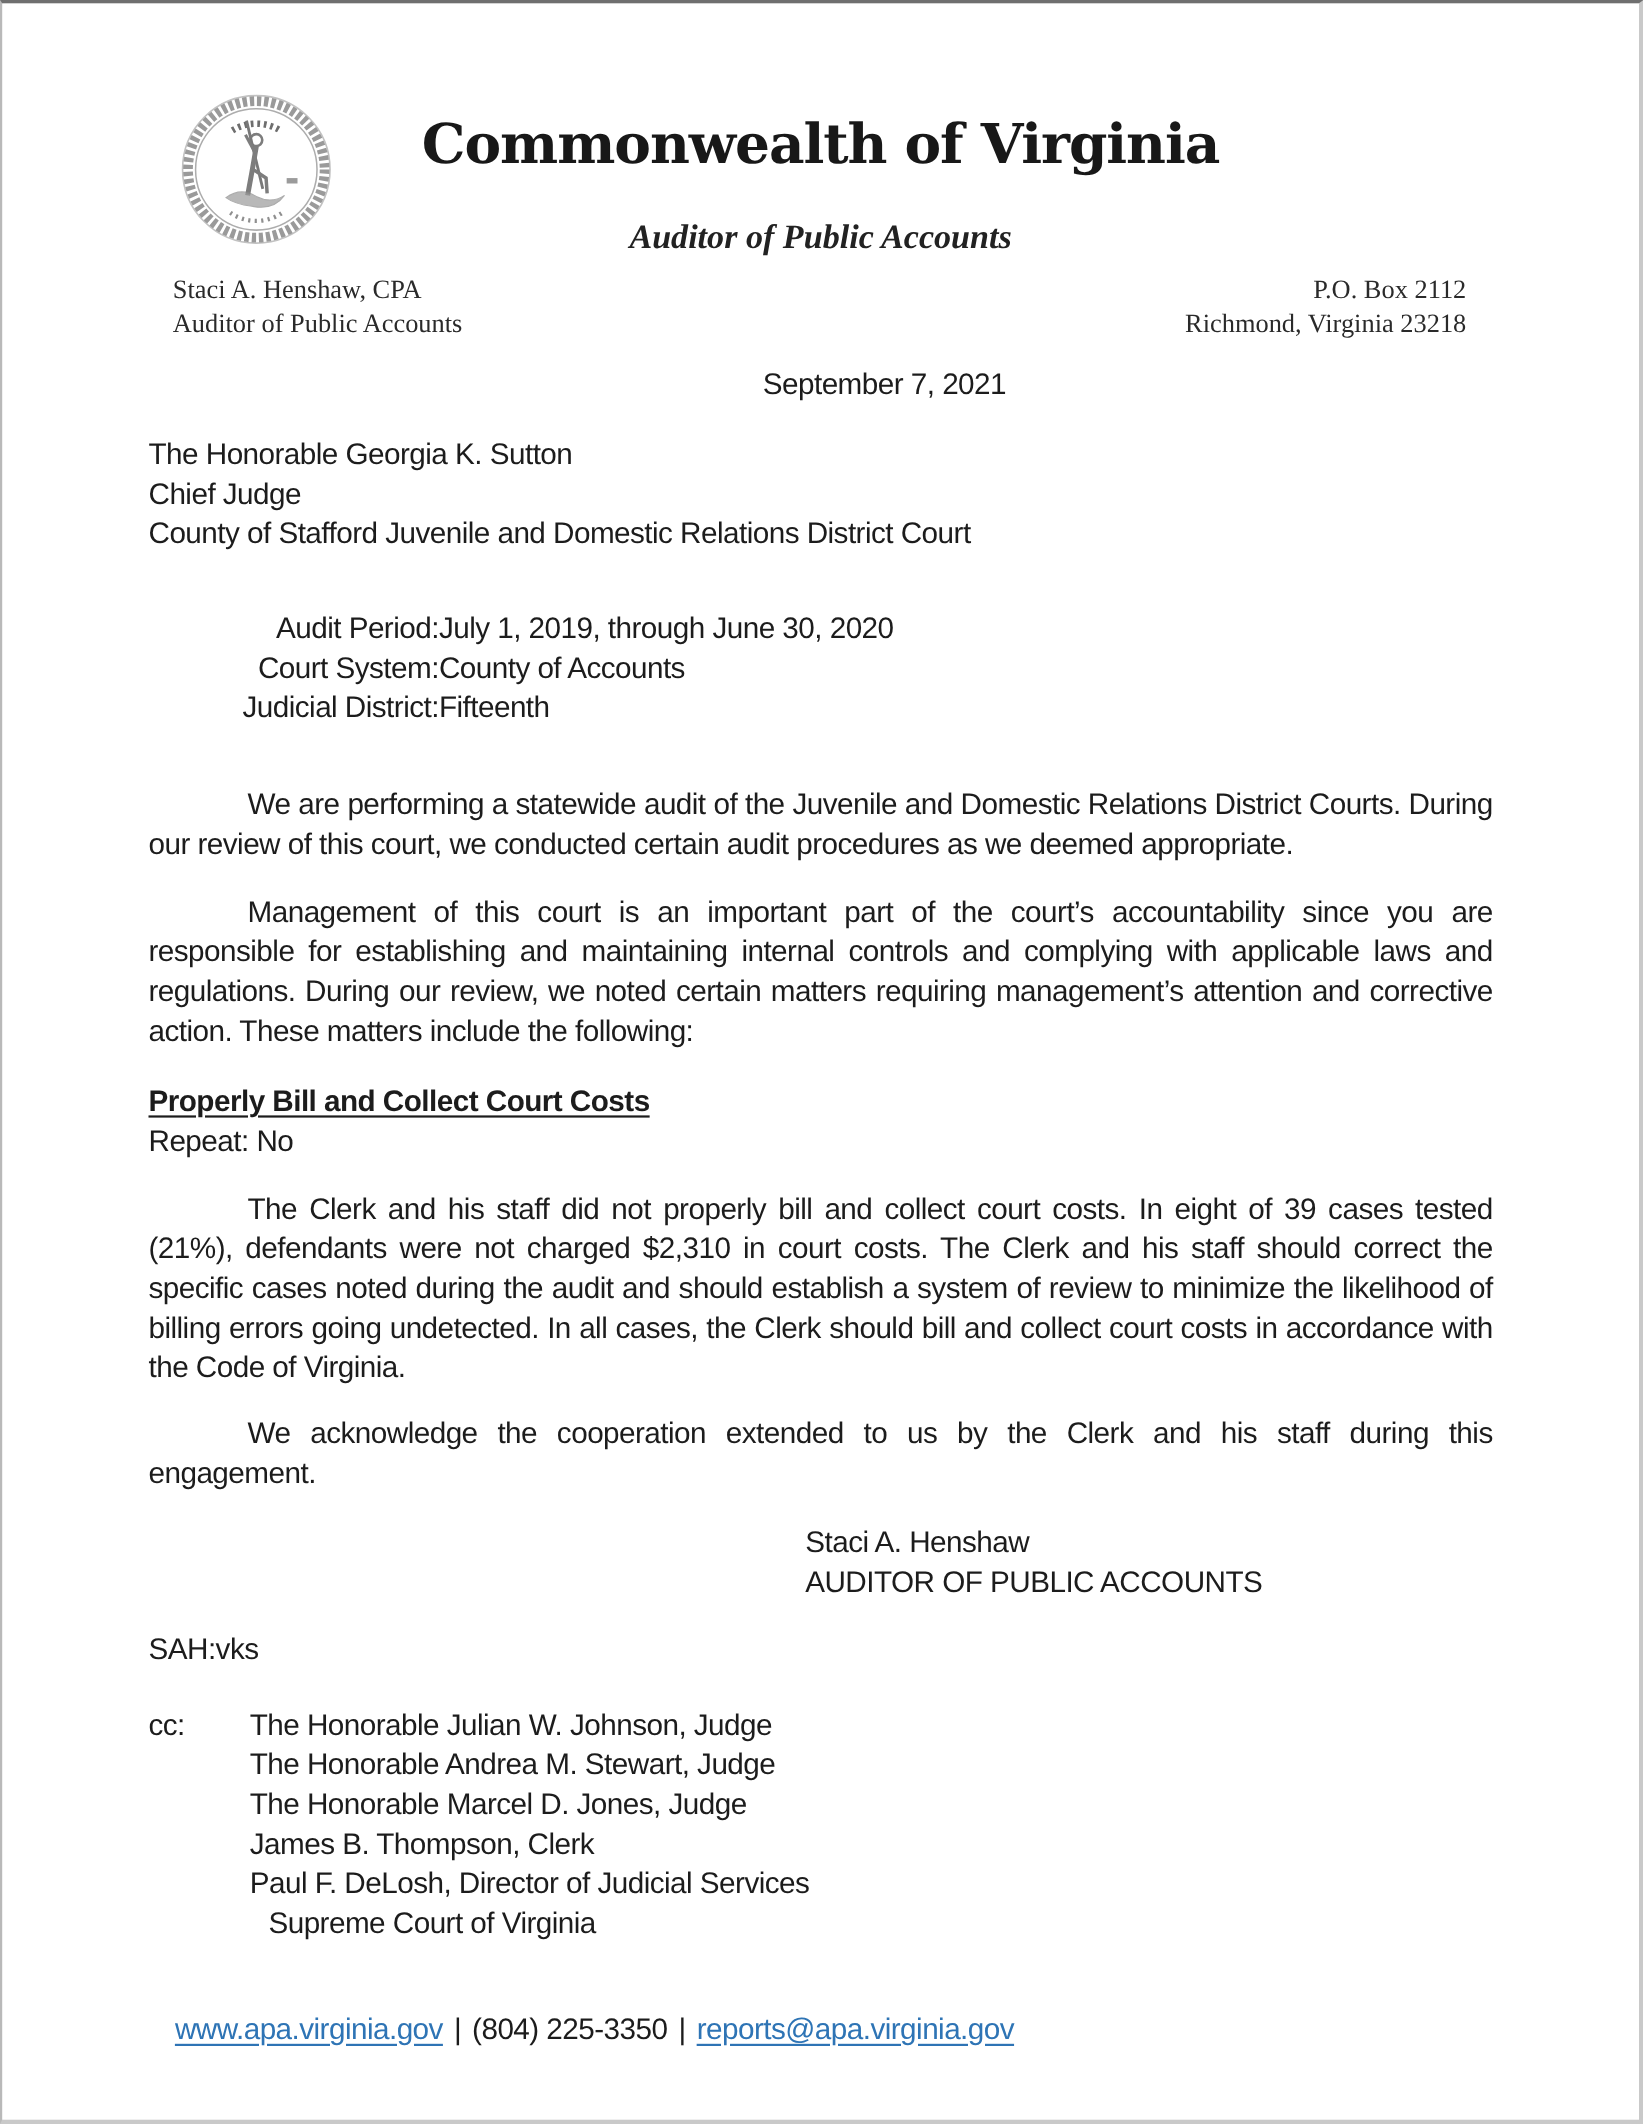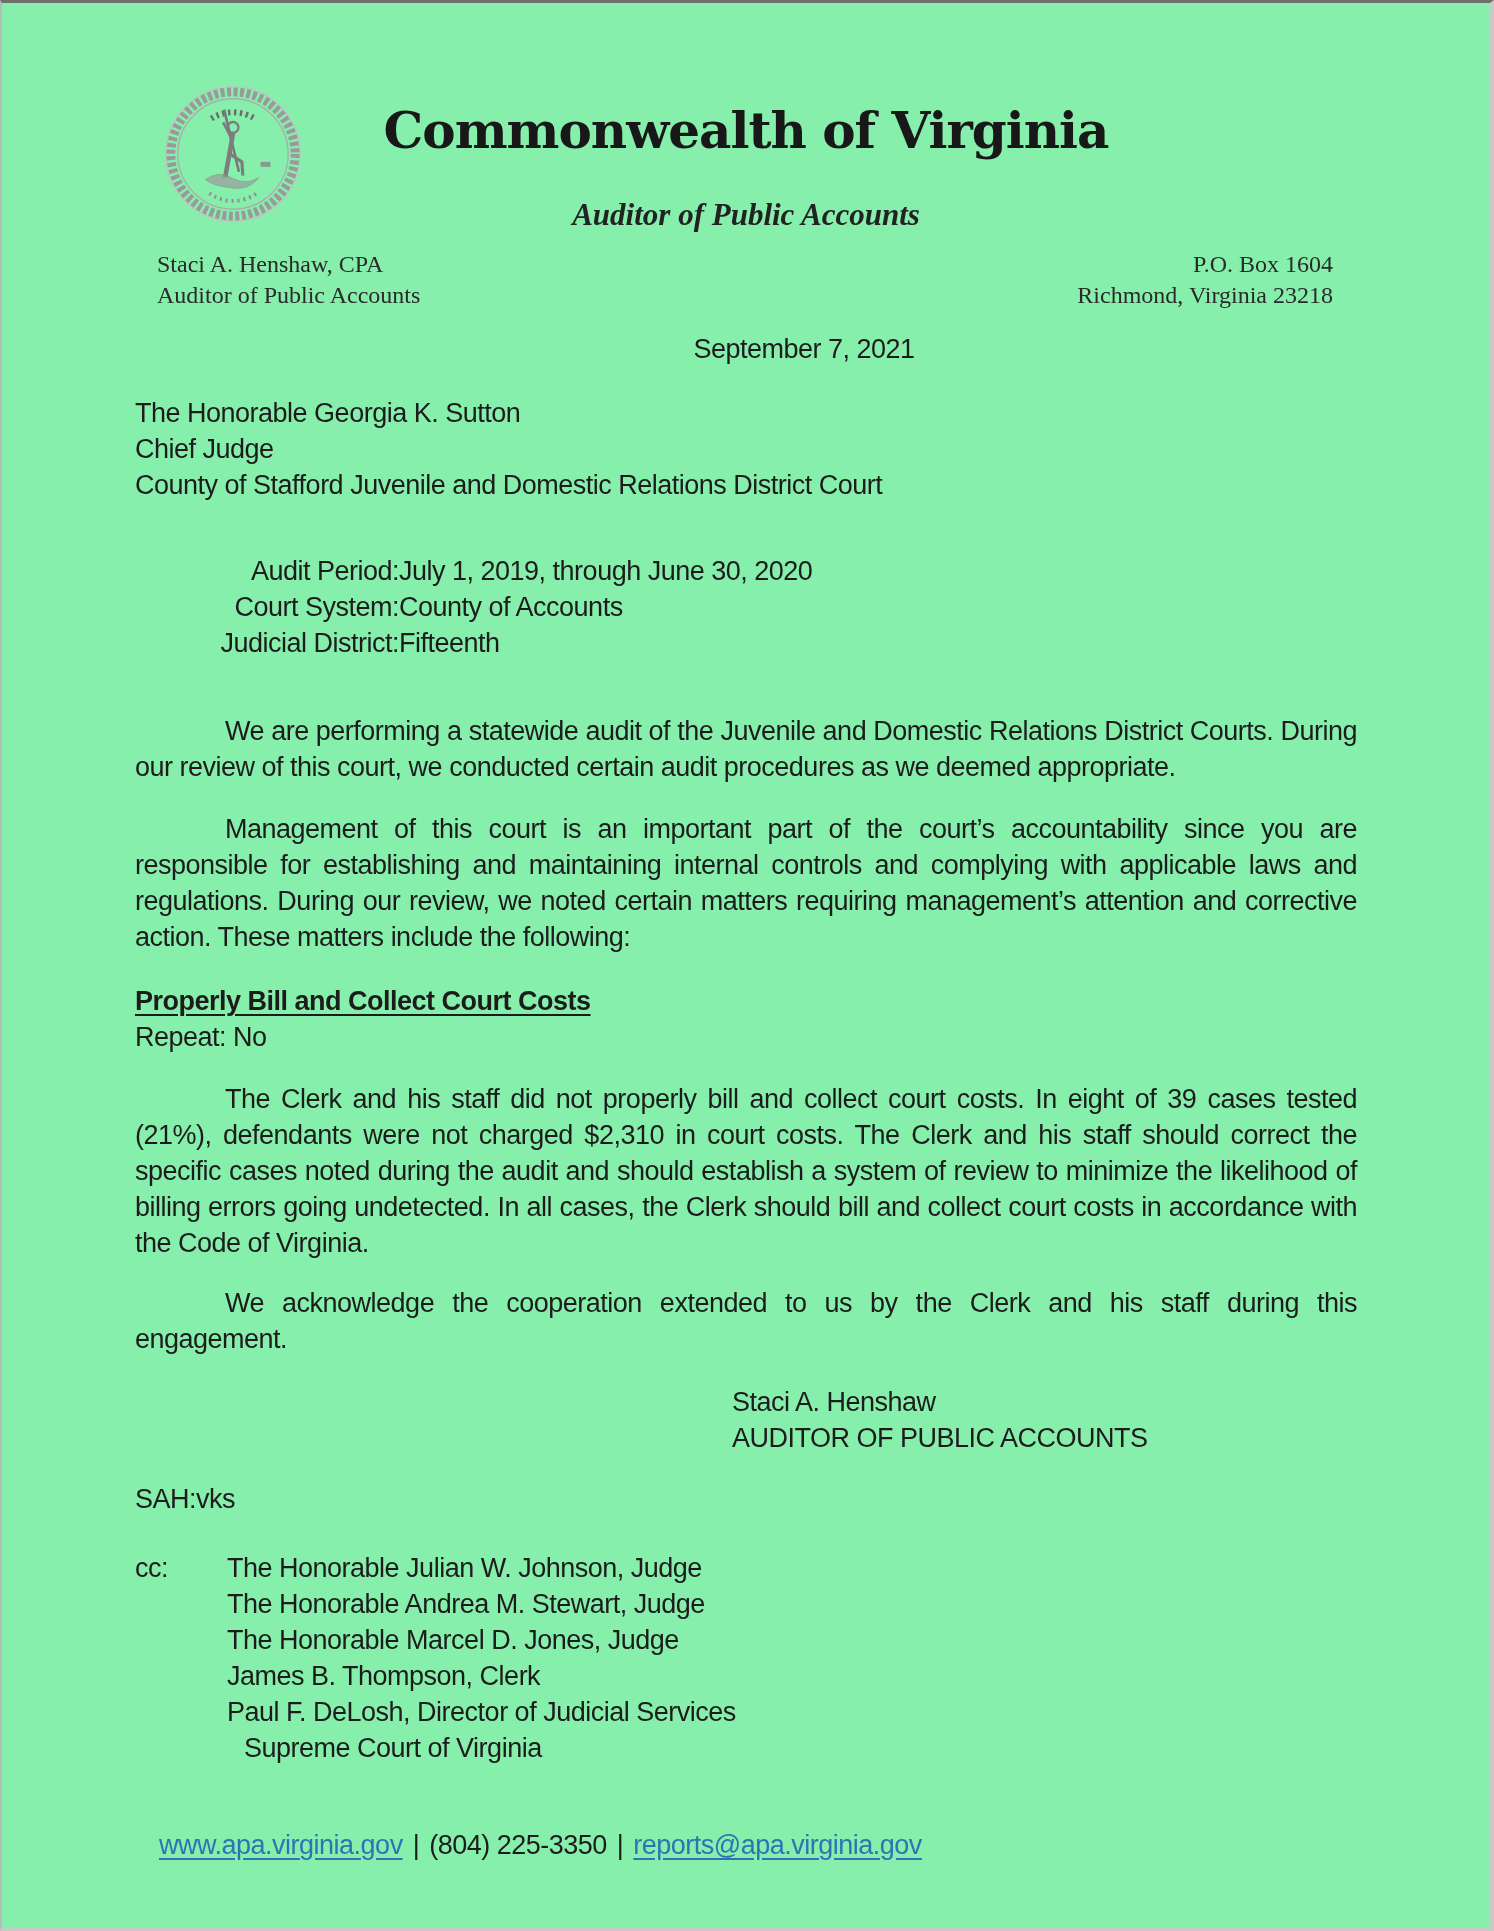--- a/index.html
+++ b/index.html
@@ -1,21 +1,21 @@
 <!DOCTYPE html>
 <html><head>
 <meta charset="utf-8">
 <style>
   * { margin:0; padding:0; box-sizing:border-box; }
   html,body { background:#e9e9e9; }
   .page {
     position:relative;
     width:1494px; height:1931px;
     margin:0 auto;
-    background:#86efac;
+    background:#ffffff;
     color:#1c1c1c;
     border-top:3px solid #6f6f6f;
     border-left:2px solid #b9b9b9;
     border-right:4px solid #c9c9c9;
     border-bottom:4px solid #c9c9c9;
     overflow:hidden;
     font-family:"Liberation Sans", sans-serif;
     font-size:27px;
     letter-spacing:-0.5px;
     line-height:36px;
@@ -103,21 +103,21 @@
       <path d="M 42 96 Q 56 86 70 95 Q 84 102 96 94 Q 86 108 66 104 Q 50 102 42 96 Z" fill="#9b9b9b" opacity="0.7" stroke="#8a8a8a" stroke-width="1"></path>
       <rect x="98" y="78" width="10" height="5" fill="#8a8a8a" opacity="0.85"></rect>
     </svg>
     <h1 class="lh-title">Commonwealth of Virginia</h1>
     <div class="lh-subtitle">Auditor of Public Accounts</div>
     <div class="lh-left">
       <div>Staci A. Henshaw, CPA</div>
       <div>Auditor of Public Accounts</div>
     </div>
     <div class="lh-right">
-      <div>P.O. Box 1604</div>
+      <div>P.O. Box 2112</div>
       <div>Richmond, Virginia 23218</div>
     </div>
   </header>
 
   <main class="content">
 
     <div class="date">September 7, 2021</div>
 
     <div class="recipient">
       <div>The Honorable Georgia K. Sutton</div>

